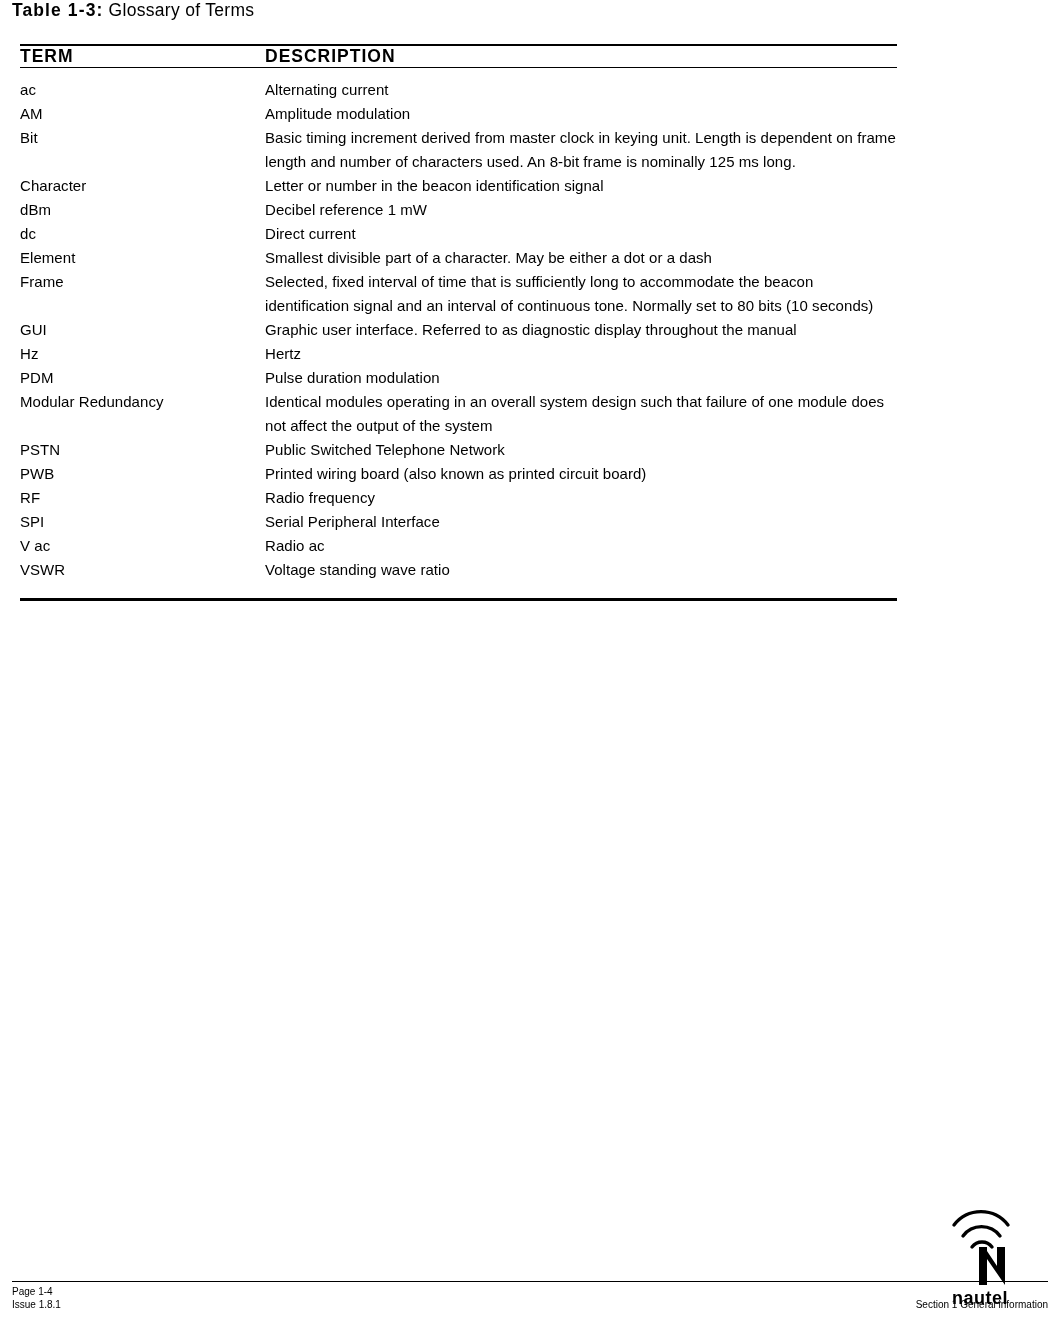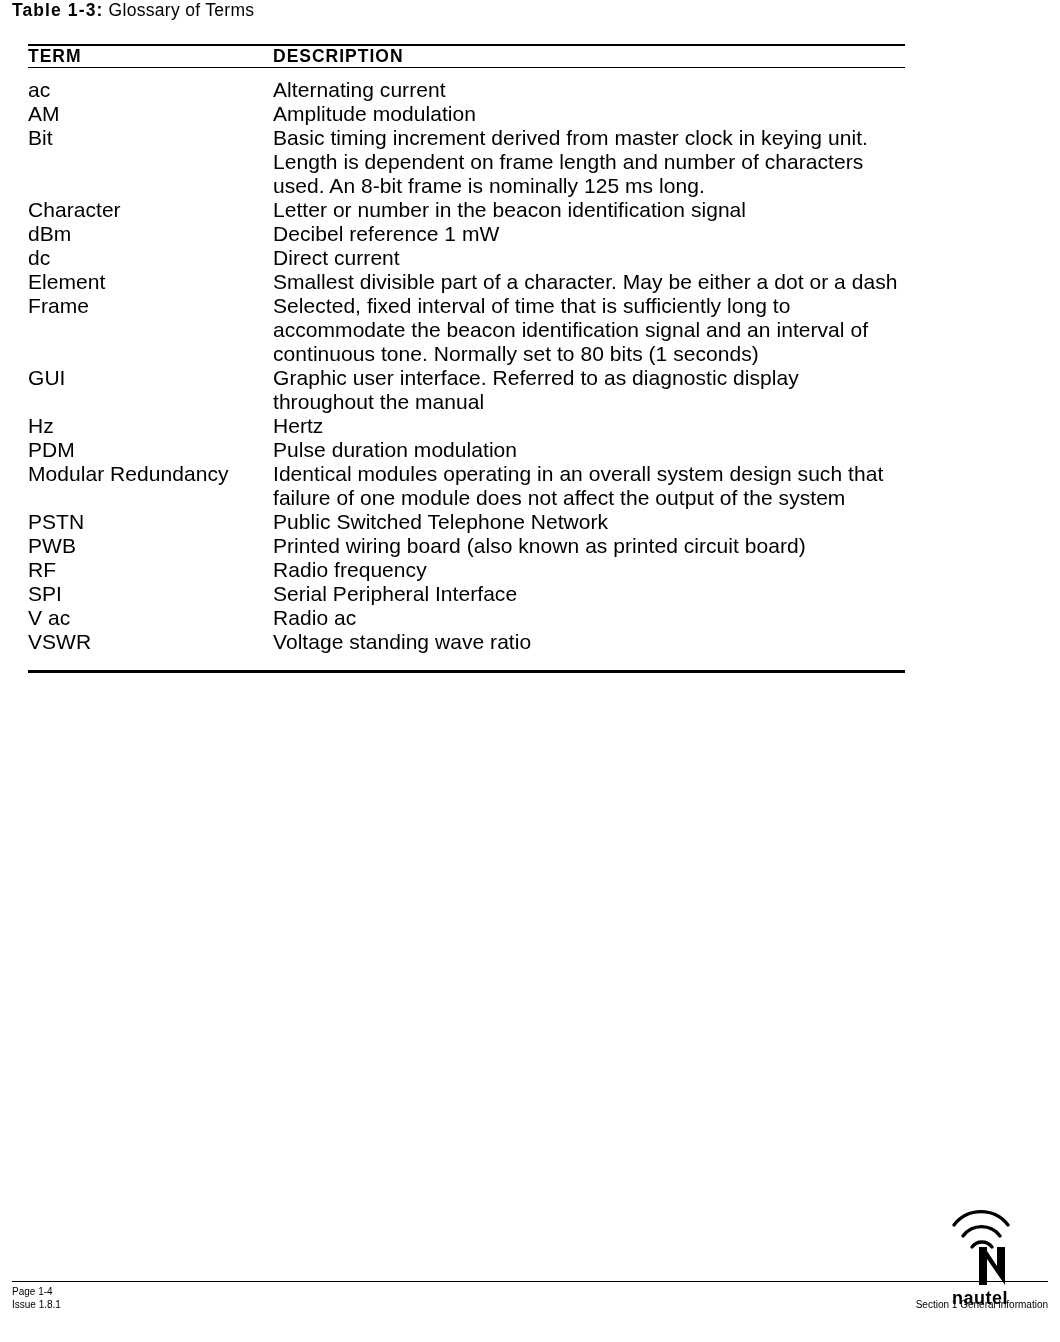--- a/index.html
+++ b/index.html
@@ -33,21 +33,21 @@
     font-weight: bold;
     letter-spacing: 1.1px;
   }
   .caption .cap-text {
     font-weight: normal;
     letter-spacing: 0.3px;
   }
   
   .table {
     position: absolute;
-    left: 28px;
+    left: 20px;
     top: 44px;
     width: 877px;
   }
   .rule-top {
     border-top: 2.2px solid #000;
     width: 877px;
   }
   .rule-head {
     border-top: 1.3px solid #000;
     width: 877px;
@@ -71,21 +71,21 @@
   col.c-term { width: 245px; }
   col.c-desc { width: 632px; }
   th.hdr {
     font-size: 17.5px;
     font-weight: bold;
     letter-spacing: 1.0px;
     padding-top: 5px;
     padding-bottom: 7px;
   }
   td.cell {
-    font-size: 21px;
+    font-size: 15px;
     line-height: 24px;
     padding-top: 13px;
     letter-spacing: 0.05px;
   }
   tr.first-row td.cell {
     padding-top: 10px;
   }
   tr.last-row td.cell {
     padding-bottom: 12px;
   }
@@ -183,21 +183,21 @@
           <tr>
             <td class="cell">dc</td>
             <td class="cell">Direct current</td>
           </tr>
           <tr>
             <td class="cell">Element</td>
             <td class="cell">Smallest divisible part of a character. May be either a dot or a dash</td>
           </tr>
           <tr>
             <td class="cell">Frame</td>
-            <td class="cell">Selected, fixed interval of time that is sufficiently long to accommodate the beacon identification signal and an interval of continuous tone. Normally set to 80 bits (1 seconds)</td>
+            <td class="cell">Selected, fixed interval of time that is sufficiently long to accommodate the beacon identification signal and an interval of continuous tone. Normally set to 80 bits (10 seconds)</td>
           </tr>
           <tr>
             <td class="cell">GUI</td>
             <td class="cell">Graphic user interface. Referred to as diagnostic display throughout the manual</td>
           </tr>
           <tr>
             <td class="cell">Hz</td>
             <td class="cell">Hertz</td>
           </tr>
           <tr>

